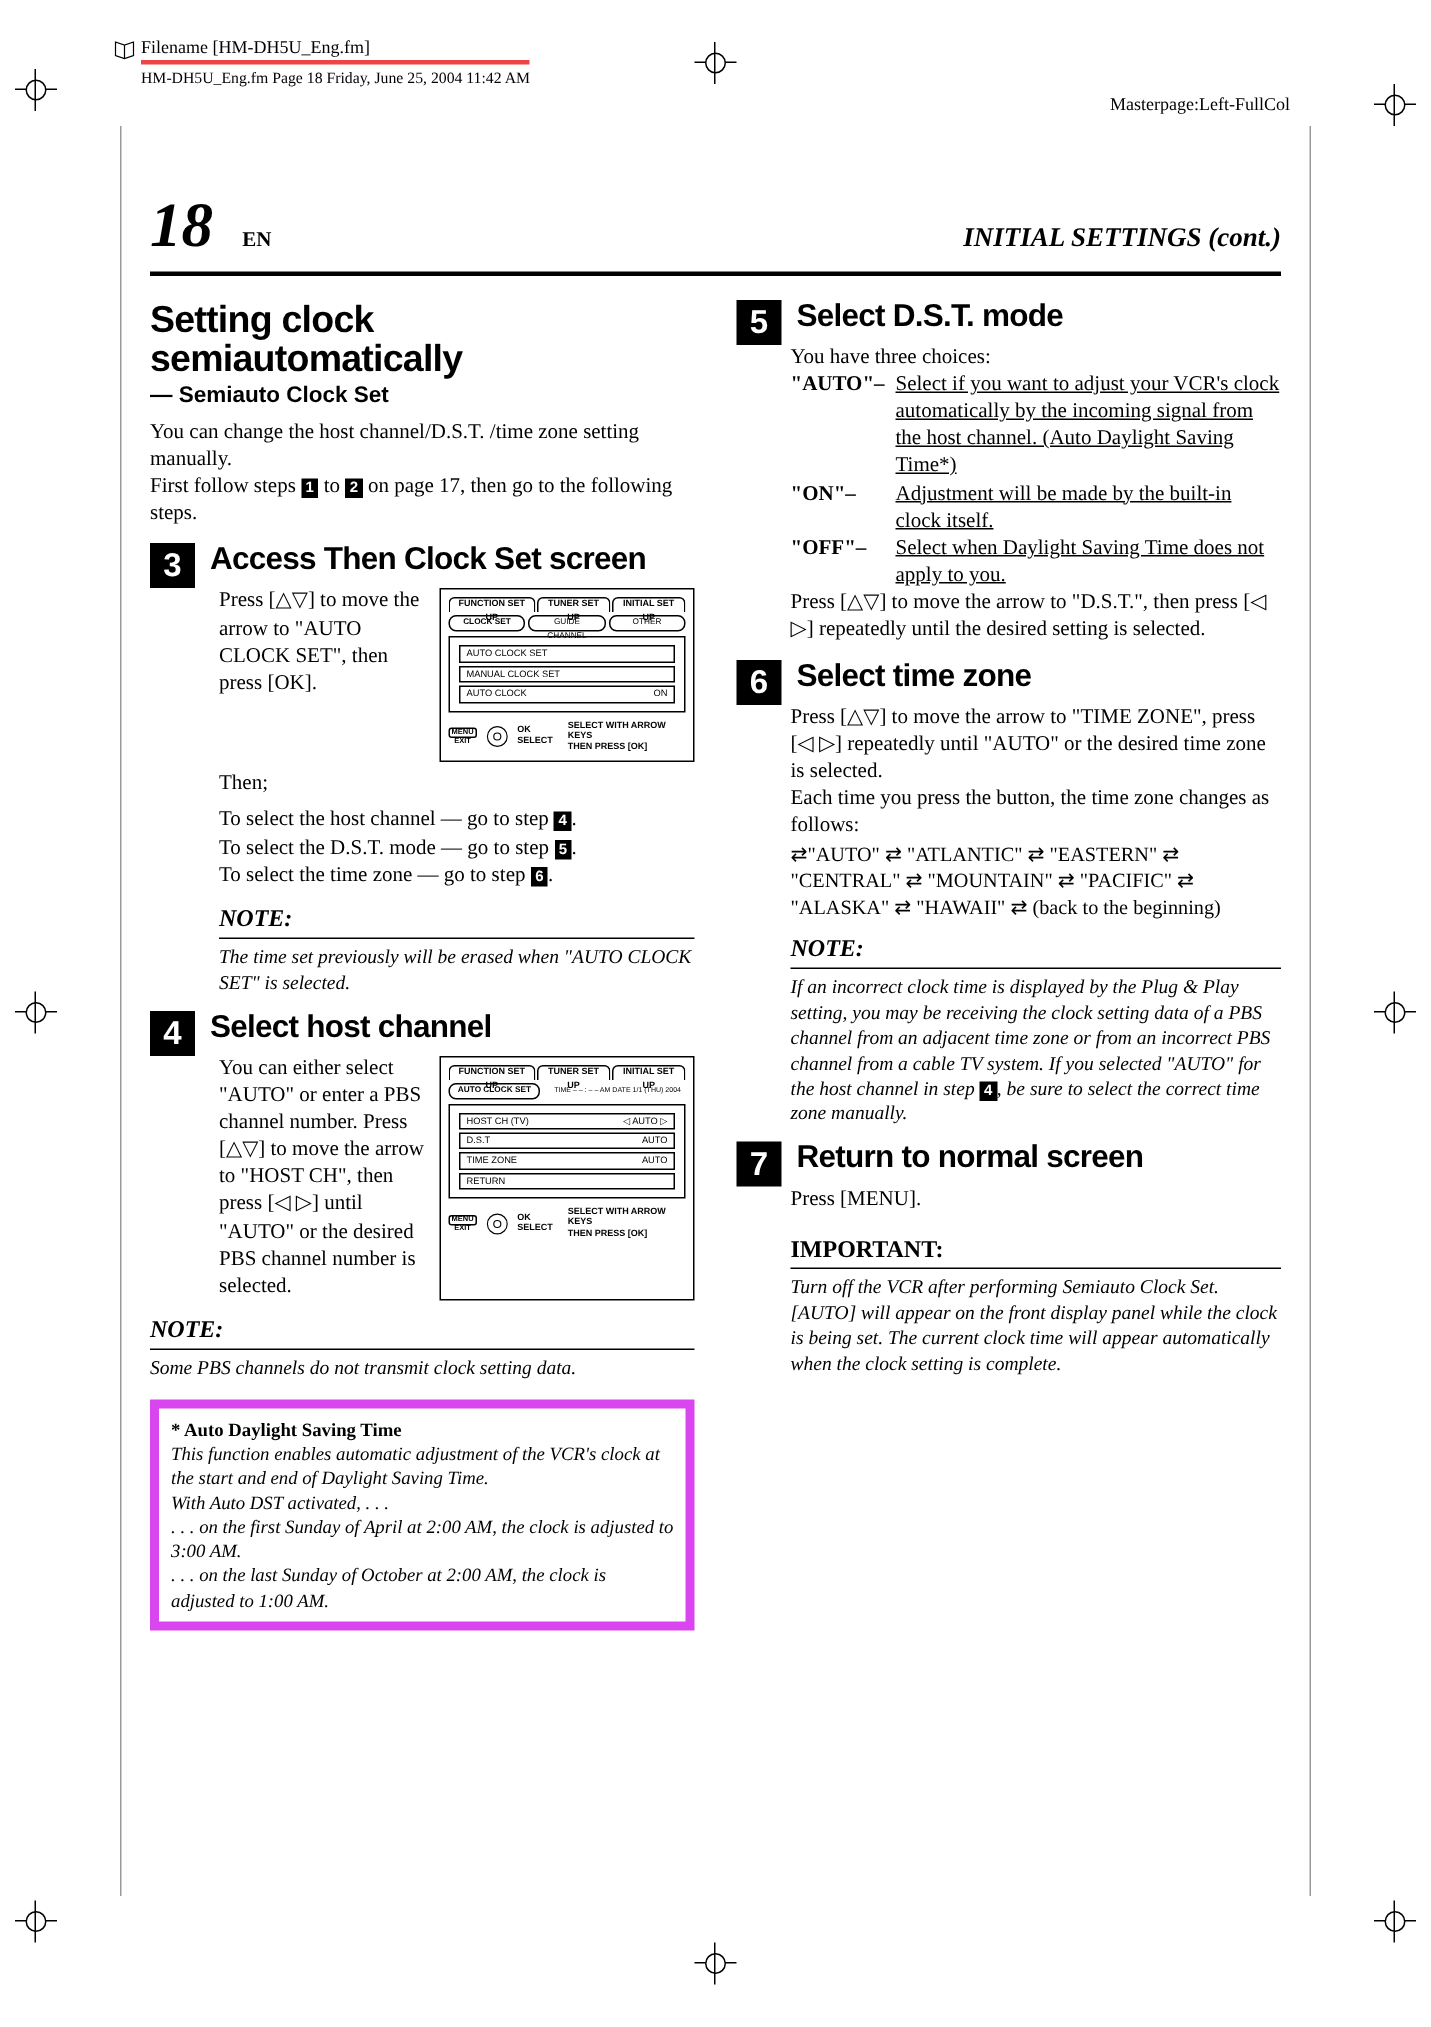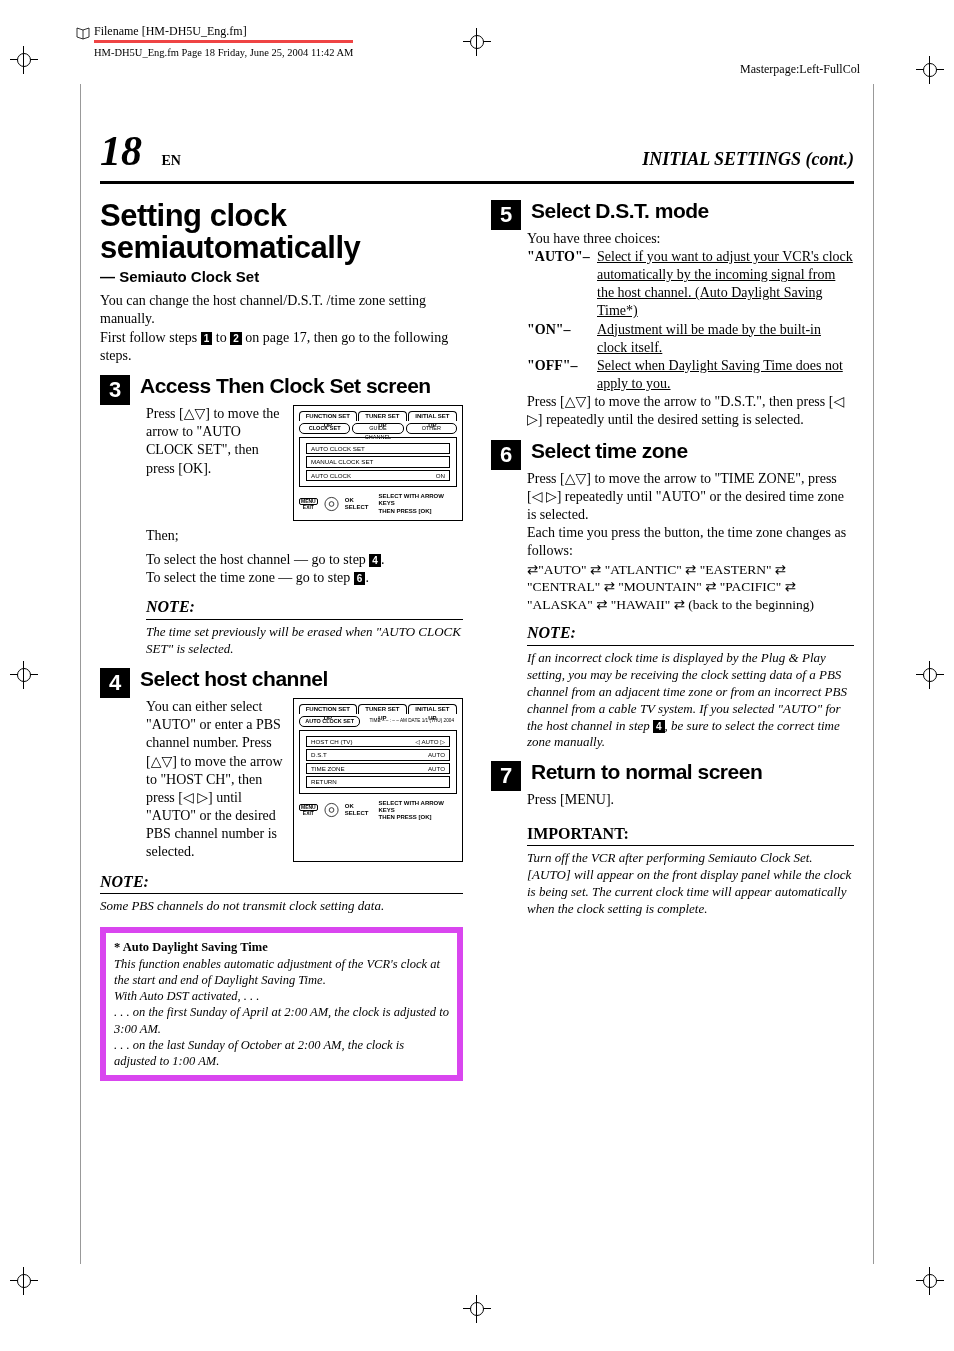--- a/index.html
+++ b/index.html
@@ -87,21 +87,21 @@
 
   .cols {
     display: flex;
     gap: 28px;
   }
   .col { flex: 1 1 0; }
 
   .h1 {
     font-family: Arial, Helvetica, sans-serif;
     font-weight: 800;
-    font-size: 31px;
+    font-size: 25px;
     line-height: 1.05;
     letter-spacing: -0.5px;
   }
   .sub1 {
     font-family: Arial, Helvetica, sans-serif;
     font-weight: 800;
     font-size: 15px;
     margin-top: 2px;
   }
   .h2 {
@@ -344,20 +344,23 @@
             </div>
           </div>
         </div>
       </div>
 
       <div class="indented para">Then;</div>
       <div class="indented para">
         <span>To select the host channel — go to step </span><span class="stepnum-inline">4</span><span>.</span>
       </div>
       <div class="indented">
+        <span>To select the D.S.T. mode — go to step </span><span class="stepnum-inline">5</span><span>.</span>
+      </div>
+      <div class="indented">
         <span>To select the time zone — go to step </span><span class="stepnum-inline">6</span><span>.</span>
       </div>
 
       <div class="indented note-h">NOTE:</div>
       <div class="indented note-body">The time set previously will be erased when "AUTO CLOCK SET" is selected.</div>
 
       <div class="steprow">
         <div class="stepnum">4</div>
         <div class="h2 stepbody">Select host channel</div>
       </div>

